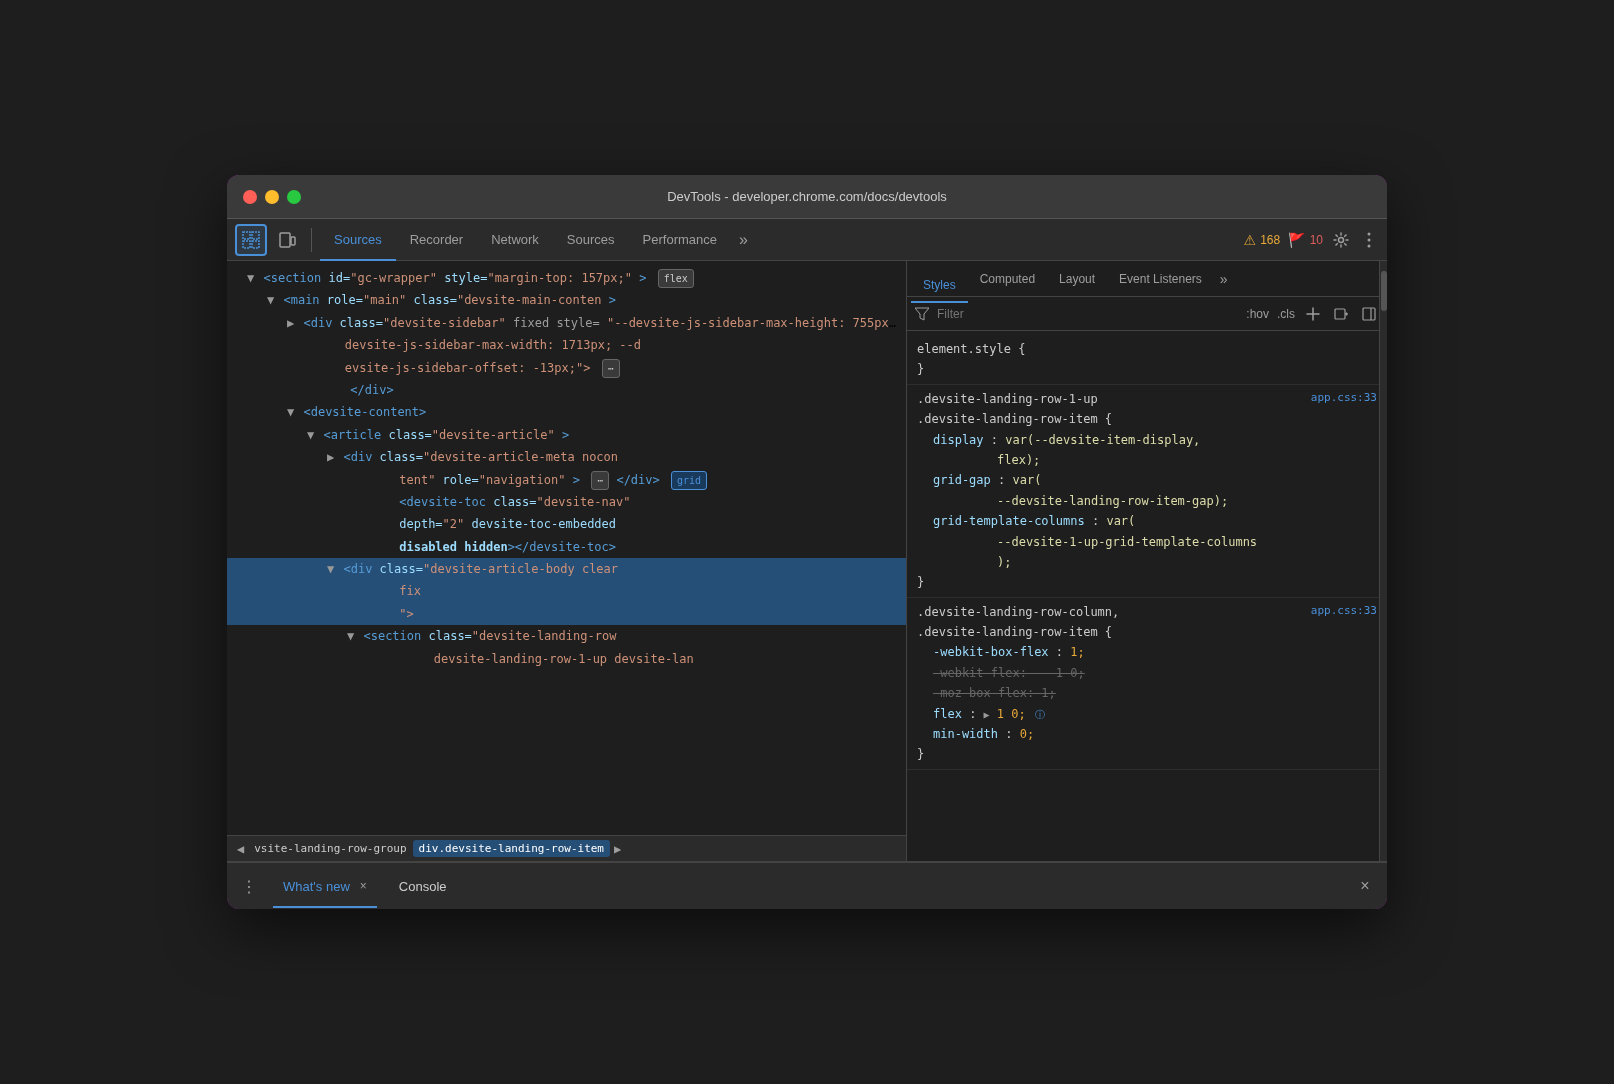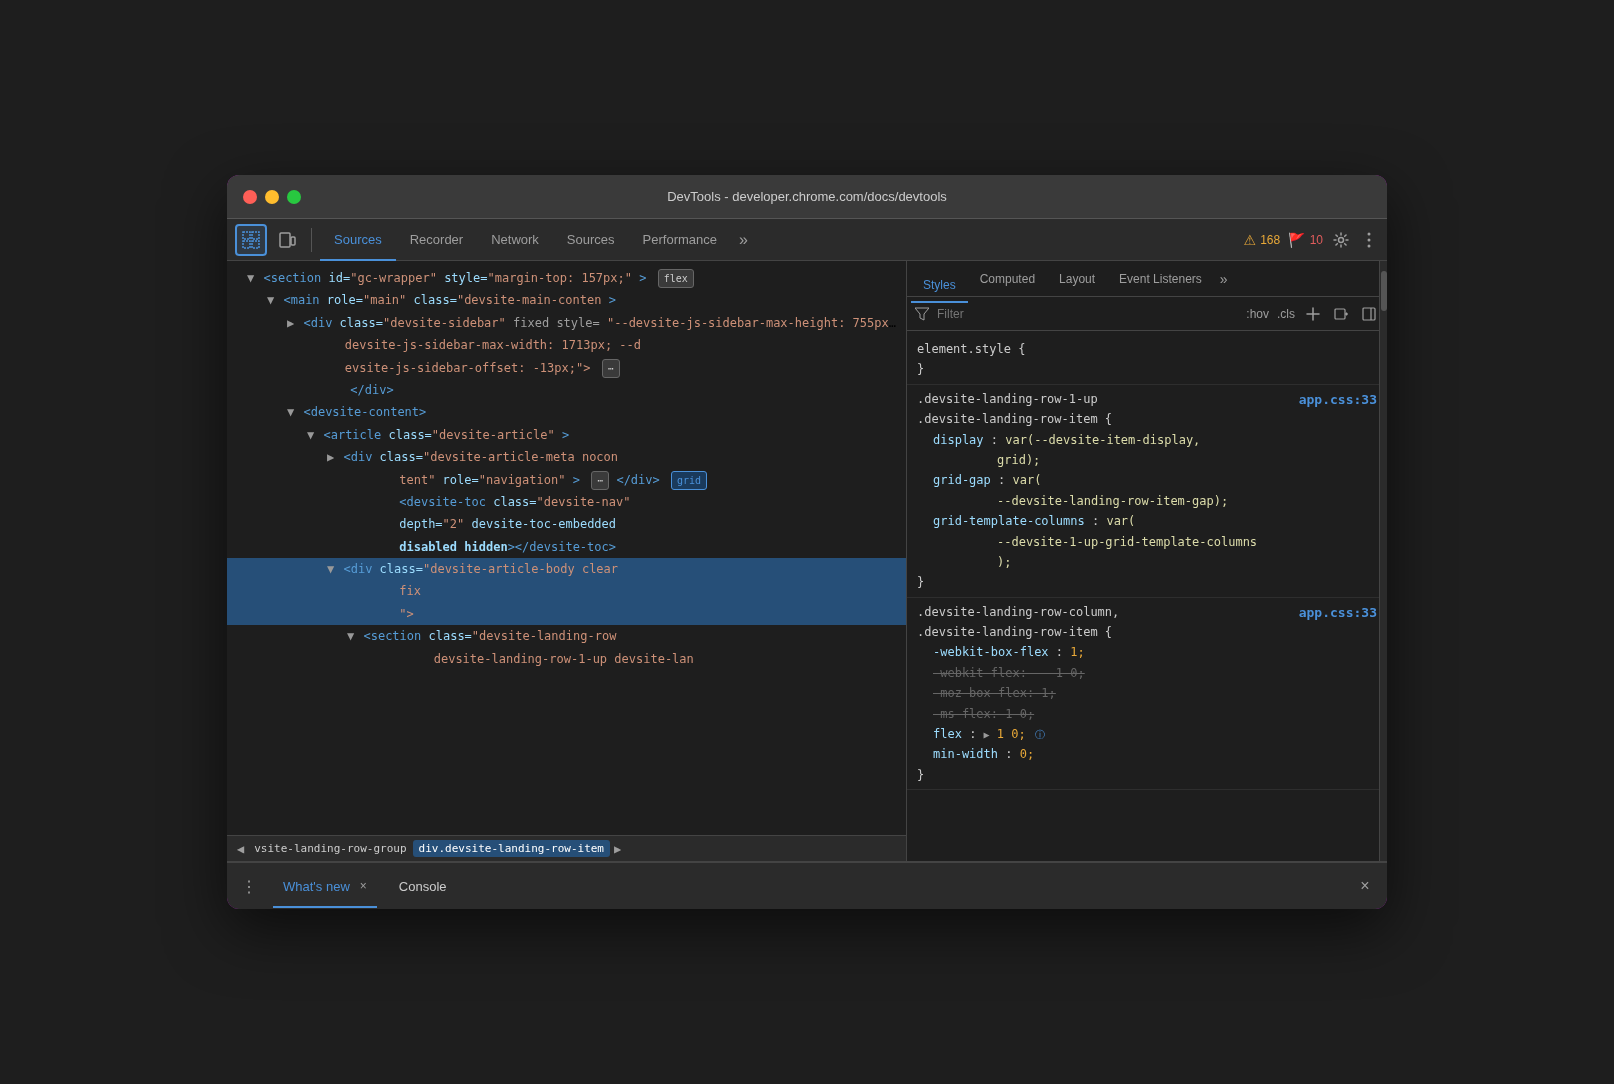--- a/index.html
+++ b/index.html
@@ -311,22 +311,21 @@
     .css-rule {
       padding: 4px 10px;
       border-bottom: 1px solid #2e2e2e;
     }
     .css-selector {
       color: #ccc;
     }
     .css-file-ref {
       float: right;
       color: #4a90d9;
-      font-size: 13px;
-      font-weight: bold;
+      font-size: 11px;
     }
     .css-prop { color: #9cdcfe; }
     .css-val-var { color: #dcdcaa; }
     .css-brace { color: #ccc; }
     .css-line {
       padding-left: 16px;
     }
     .strikethrough {
       text-decoration: line-through;
       color: #666;
@@ -647,21 +646,21 @@
             <span class="css-selector">.devsite-landing-row-1-up</span>
             <span class="css-file-ref">app.css:33</span>
           </div>
           <div><span class="css-selector">.devsite-landing-row-item {</span></div>
           <div class="css-line">
             <span class="css-prop">display</span>
             <span style="color:#ccc;">: </span>
             <span class="css-val-var">var(--devsite-item-display,</span>
           </div>
           <div class="css-line" style="padding-left: 80px;">
-            <span class="css-val-var">grid);</span>
+            <span class="css-val-var">flex);</span>
           </div>
           <div class="css-line">
             <span class="css-prop">grid-gap</span>
             <span style="color:#ccc;">: </span>
             <span class="css-val-var">var(</span>
           </div>
           <div class="css-line" style="padding-left: 80px;">
             <span class="css-val-var">--devsite-landing-row-item-gap);</span>
           </div>
           <div class="css-line">
@@ -687,23 +686,20 @@
           <div class="css-line">
             <span class="css-prop">-webkit-box-flex</span>
             <span style="color:#ccc;">: </span>
             <span class="css-val-orange">1;</span>
           </div>
           <div class="css-line">
             <span class="strikethrough">-webkit-flex:&nbsp;&nbsp;&nbsp;&nbsp;1 0;</span>
           </div>
           <div class="css-line">
             <span class="strikethrough">-moz-box-flex: 1;</span>
-          </div>
-          <div class="css-line">
-            <span class="strikethrough">-ms-flex: 1 0;</span>
           </div>
           <div class="css-line">
             <span class="css-prop">flex</span>
             <span style="color:#ccc;">: </span>
             <span class="expand-arrow">▶</span>
             <span class="css-val-orange"> 1 0;</span>
             <span class="info-icon">ⓘ</span>
           </div>
           <div class="css-line">
             <span class="css-prop">min-width</span>

